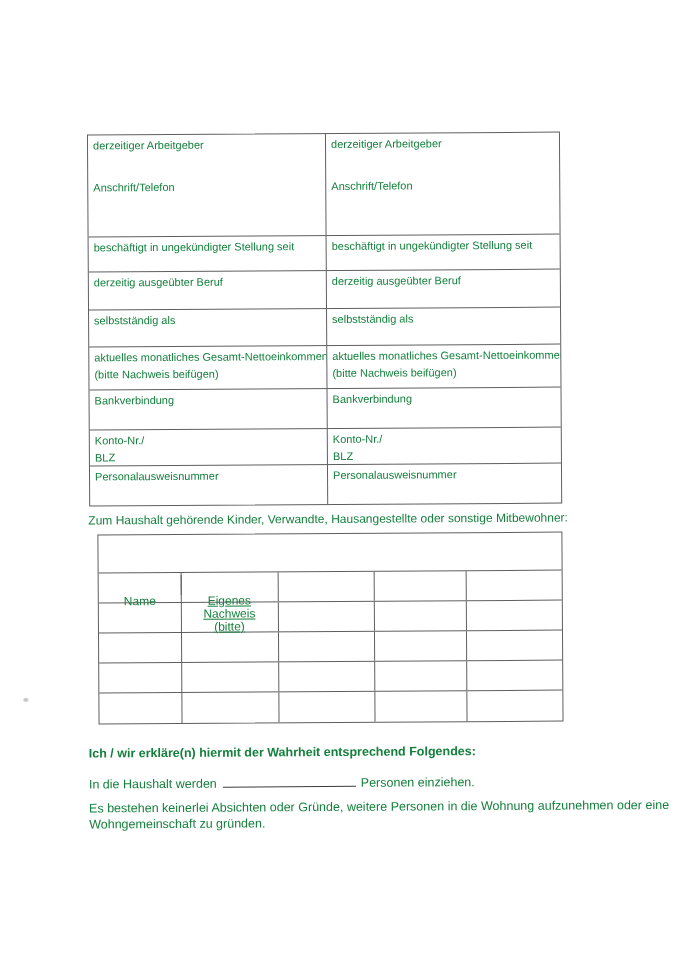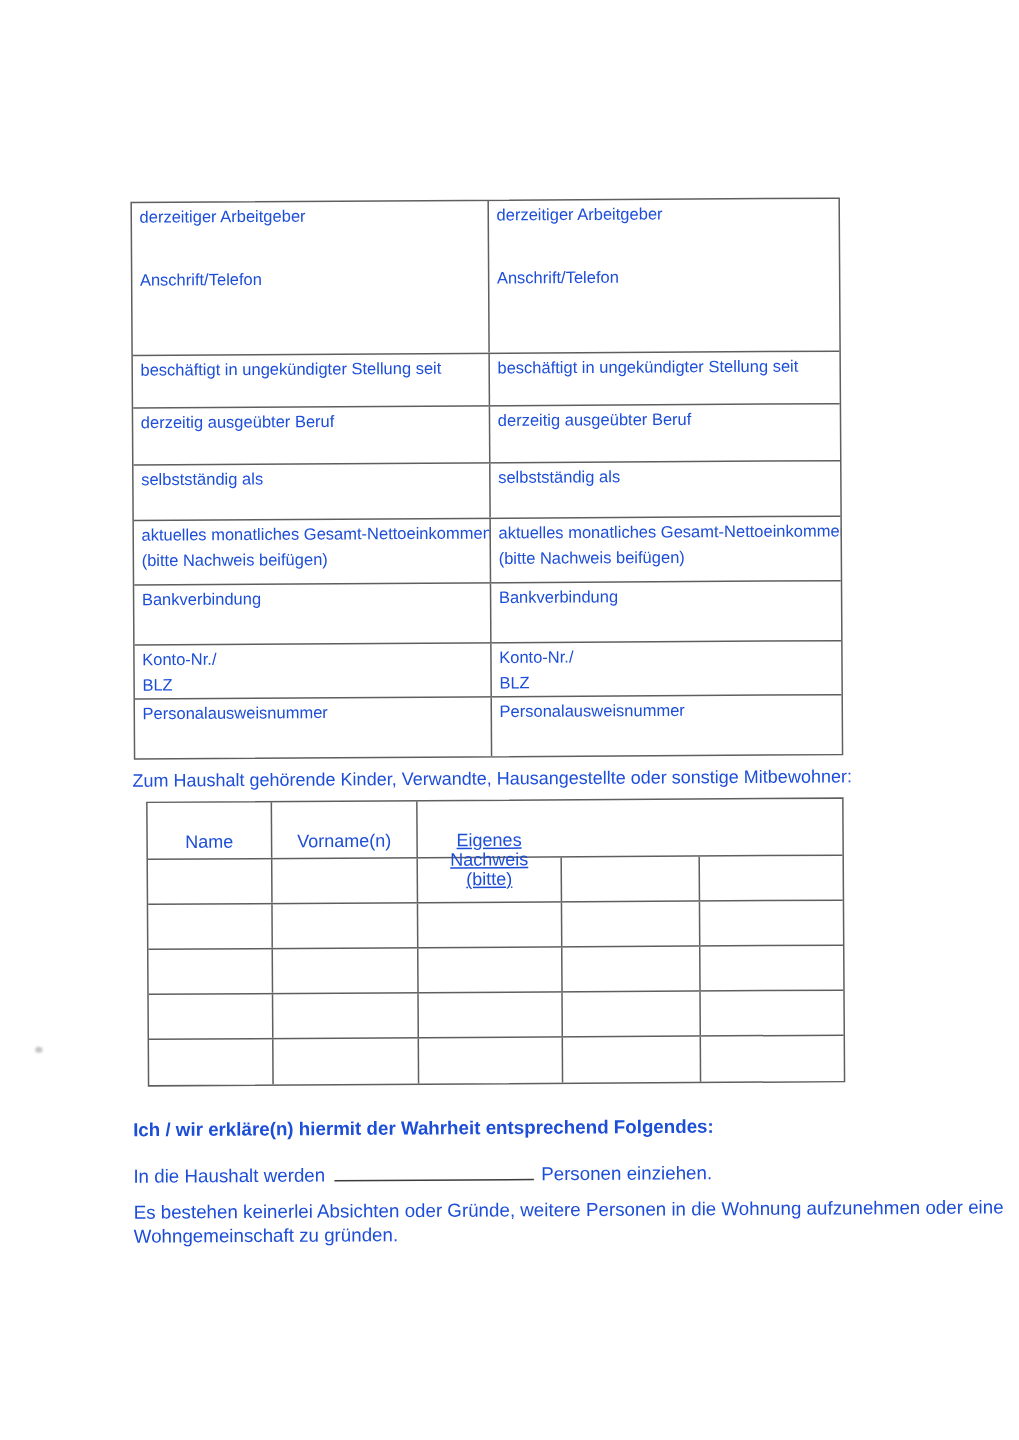--- a/index.html
+++ b/index.html
@@ -1,18 +1,18 @@
 <!DOCTYPE html>
 <html><head>
 <meta charset="utf-8">
 <style>
   html,body { margin:0; padding:0; background:#ffffff; }
   .page {
     position:relative; width:679px; height:960px; background:#ffffff; overflow:hidden;
-    font-family:"Liberation Sans","DejaVu Sans",sans-serif; color:#1d4ed8;
+    font-family:"Liberation Sans","DejaVu Sans",sans-serif; color:#15803d;
   }
   .scan { position:absolute; left:0; top:0; width:679px; height:960px;
           transform:rotate(-0.35deg); transform-origin:330px 470px; }
 
   
   #employment-table {
     position:absolute; left:89px; top:133px; width:473px;
     border:1px solid #5f5f5f; box-sizing:border-box; background:#fff;
   }
   .emp-row { display:flex; border-bottom:1px solid #5f5f5f; box-sizing:border-box; }
@@ -27,21 +27,21 @@
   
   .intro { position:absolute; left:88px; top:512px; font-size:12px; white-space:nowrap; }
   #household-table {
     position:absolute; left:97px; top:533px; width:465px;
     border:1px solid #5f5f5f; box-sizing:border-box; background:#fff;
   }
   .hh-row { display:flex; border-bottom:1px solid #5f5f5f; box-sizing:border-box; }
   .hh-row:last-child { border-bottom:none; }
   .hh-cell { box-sizing:border-box; border-right:1px solid #5f5f5f; }
   .hh-cell:last-child { border-right:none; }
-  .hh-header .hh-cell { font-size:12px; line-height:13px; text-align:center; padding-top:20px; }
+  .hh-header .hh-cell { font-size:12px; line-height:13px; text-align:center; padding-top:20px;margin-top:40px; }
 
   
   .heading   { position:absolute; left:87px; top:745px; font-size:12.5px; font-weight:bold; white-space:nowrap; }
   .sentence  { position:absolute; left:87px; top:773px; font-size:12.5px; white-space:nowrap; }
   .blank {
     display:inline-block; width:133px; height:13px;
     border-bottom:1px solid #3c3c3c; margin:0 5px 0 6px; vertical-align:baseline;
   }
   .paragraph { position:absolute; left:87px; top:799px; font-size:12.5px; line-height:16px; }
 
@@ -128,23 +128,20 @@
         </div>
       </div>
 
     <div class="intro">Zum Haushalt gehörende Kinder, Verwandte, Hausangestellte oder sonstige Mitbewohner:</div>
 
     <div id="household-table">
         <div class="hh-row hh-header" style="height: 38px;">
           <div class="hh-cell" style="width: 83px;">
             <div>Name</div>
           </div>
-          <div class="hh-cell" style="width: 97px;">
-            <div>Vorname(n)</div>
-          </div>
           <div class="hh-cell" style="width: 95px; text-decoration: underline;">
             <div>Eigenes</div>
             <div>Nachweis</div>
             <div>(bitte)</div>
           </div>
         </div>
         <div class="hh-row" style="height: 30px;">
           <div class="hh-cell" style="width: 83px;"></div>
           <div class="hh-cell" style="width: 97px;"></div>
           <div class="hh-cell" style="width: 96px;"></div>

